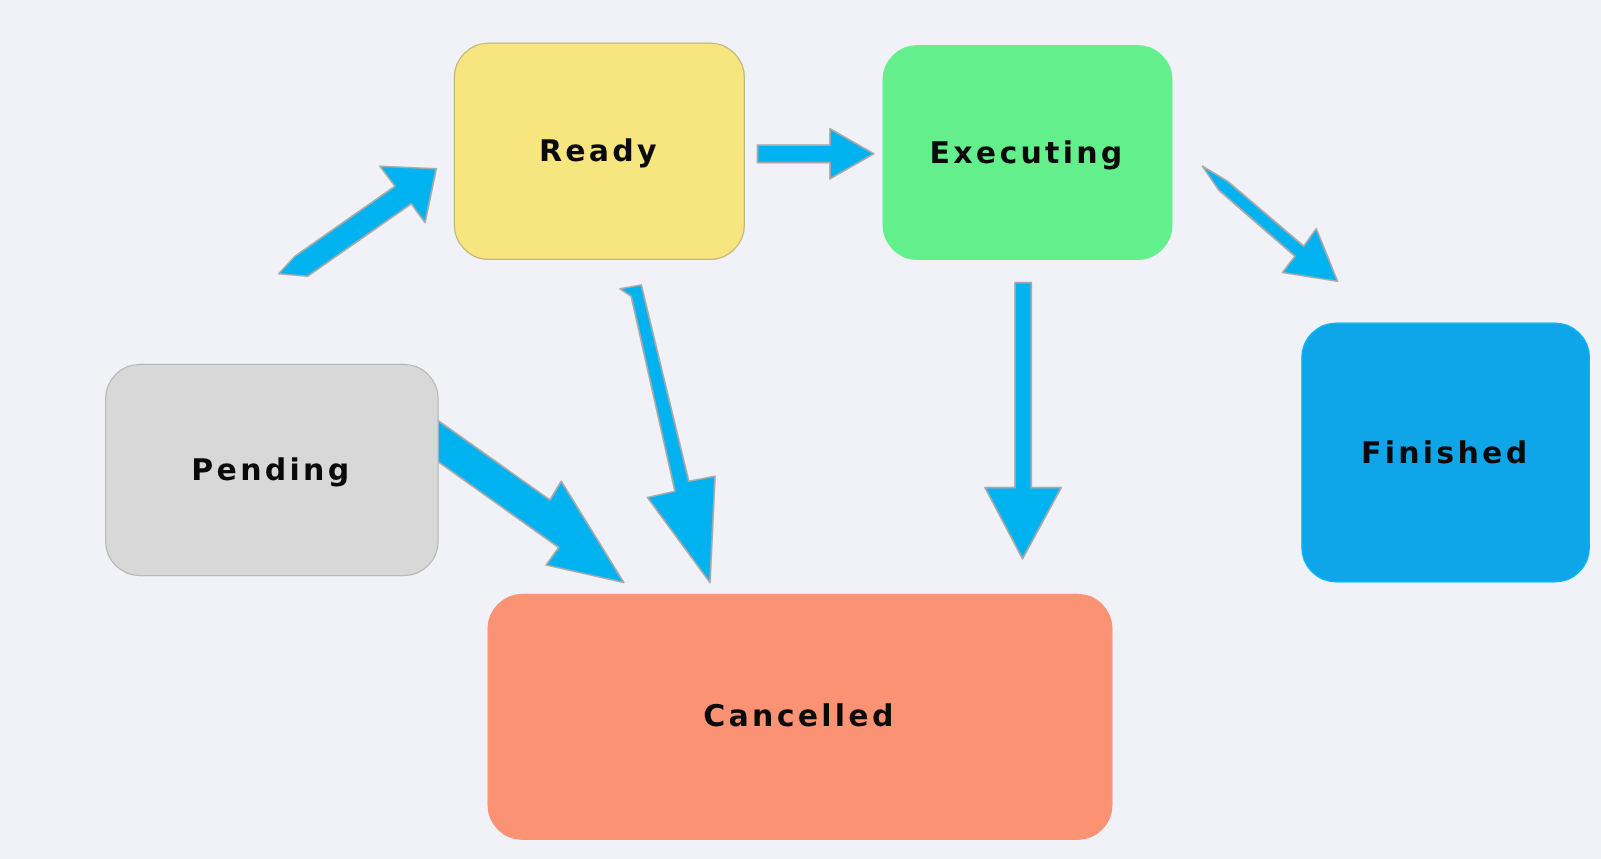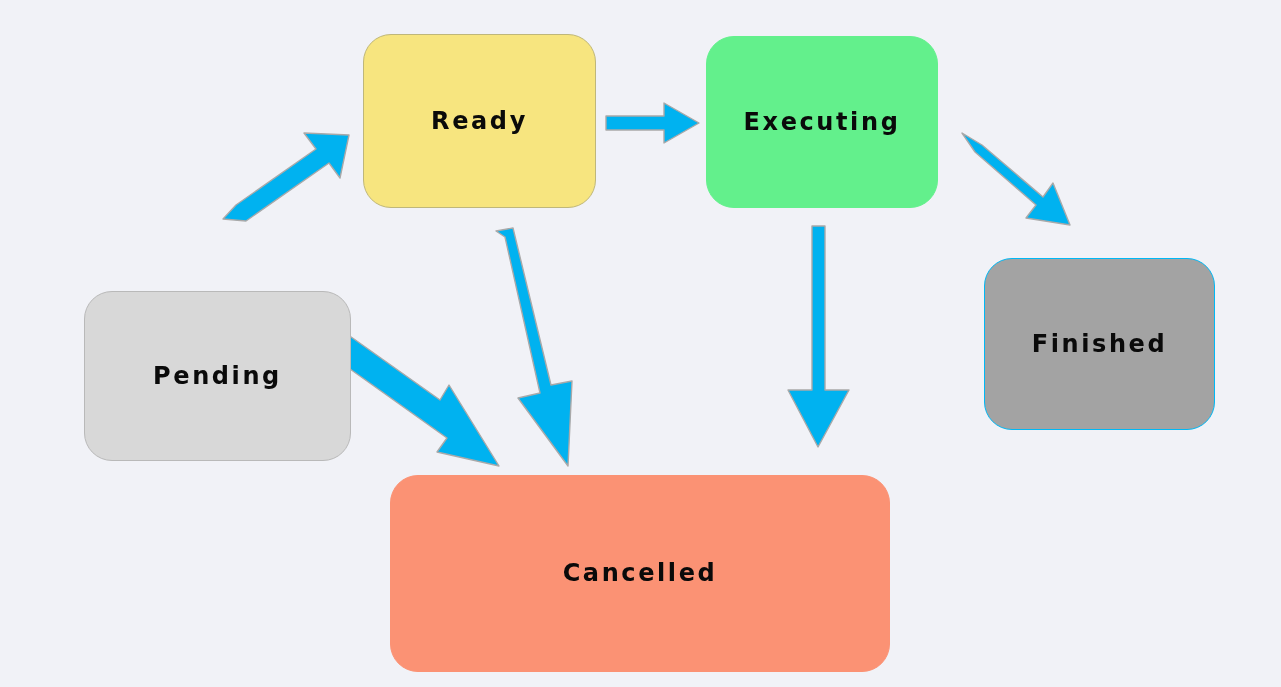--- a/index.html
+++ b/index.html
@@ -47,22 +47,22 @@
     line-height: 1.2;
     white-space: nowrap;
     user-select: none;
   }
   .node-pending  { left: 84px;  top: 255px; width: 267px; height: 170px;
                    background: #d8d8d8; border: 1.5px solid #b9b9b9; margin-top: 36px; }
   .node-ready    { left: 363px; top: 34px;  width: 233px; height: 174px;
                    background: #f7e57f; border: 1.5px solid #bfb77a; }
   .node-executing{ left: 706px; top: 36px;  width: 232px; height: 172px;
                    background: #63f08c; border: 1.5px solid #63f08c; }
-  .node-finished { left: 984px; top: 258px; width: 231px; height: 172px;
-                   background: #a3a3a3; border: 1.5px solid #00b8f5; }
+  .node-finished { left: 1041px; top: 258px; width: 231px; height: 208px;
+                   background: #0ea5e9; border: 1.5px solid #00b8f5; }
   .node-cancelled{ left: 390px; top: 475px; width: 500px; height: 197px;
                    background: #fb9274; border: 1.5px solid #fb9274; }
 </style>
 </head>
 <body>
 
 <div id="diagram-root">
 
   <svg class="arrow-layer" viewBox="0 0 1281 687" width="1281" height="687" xmlns="http://www.w3.org/2000/svg">
 

